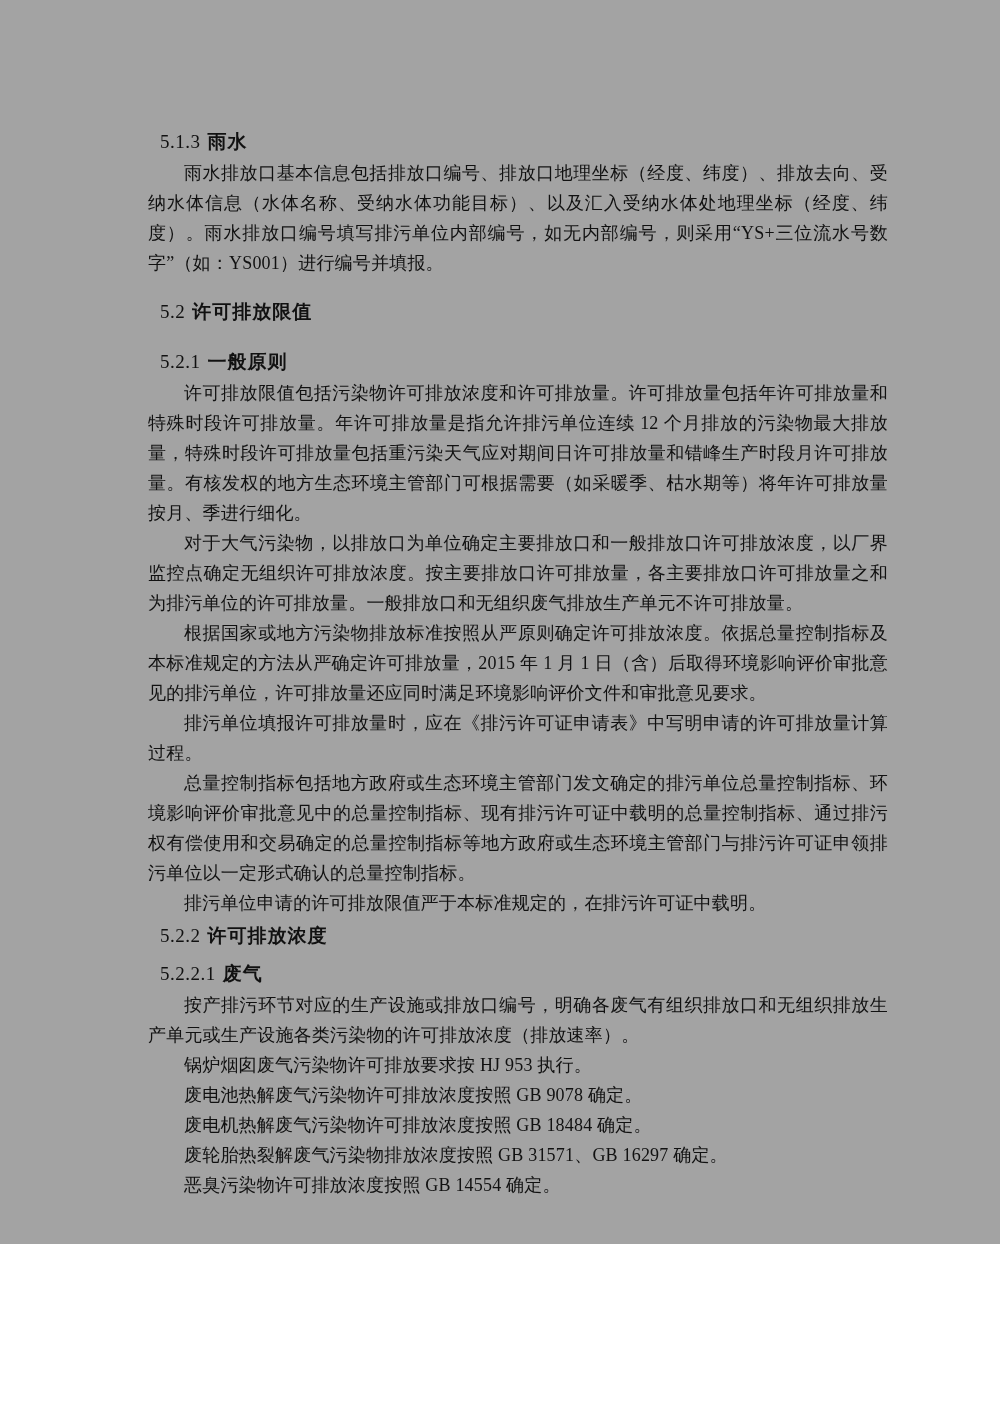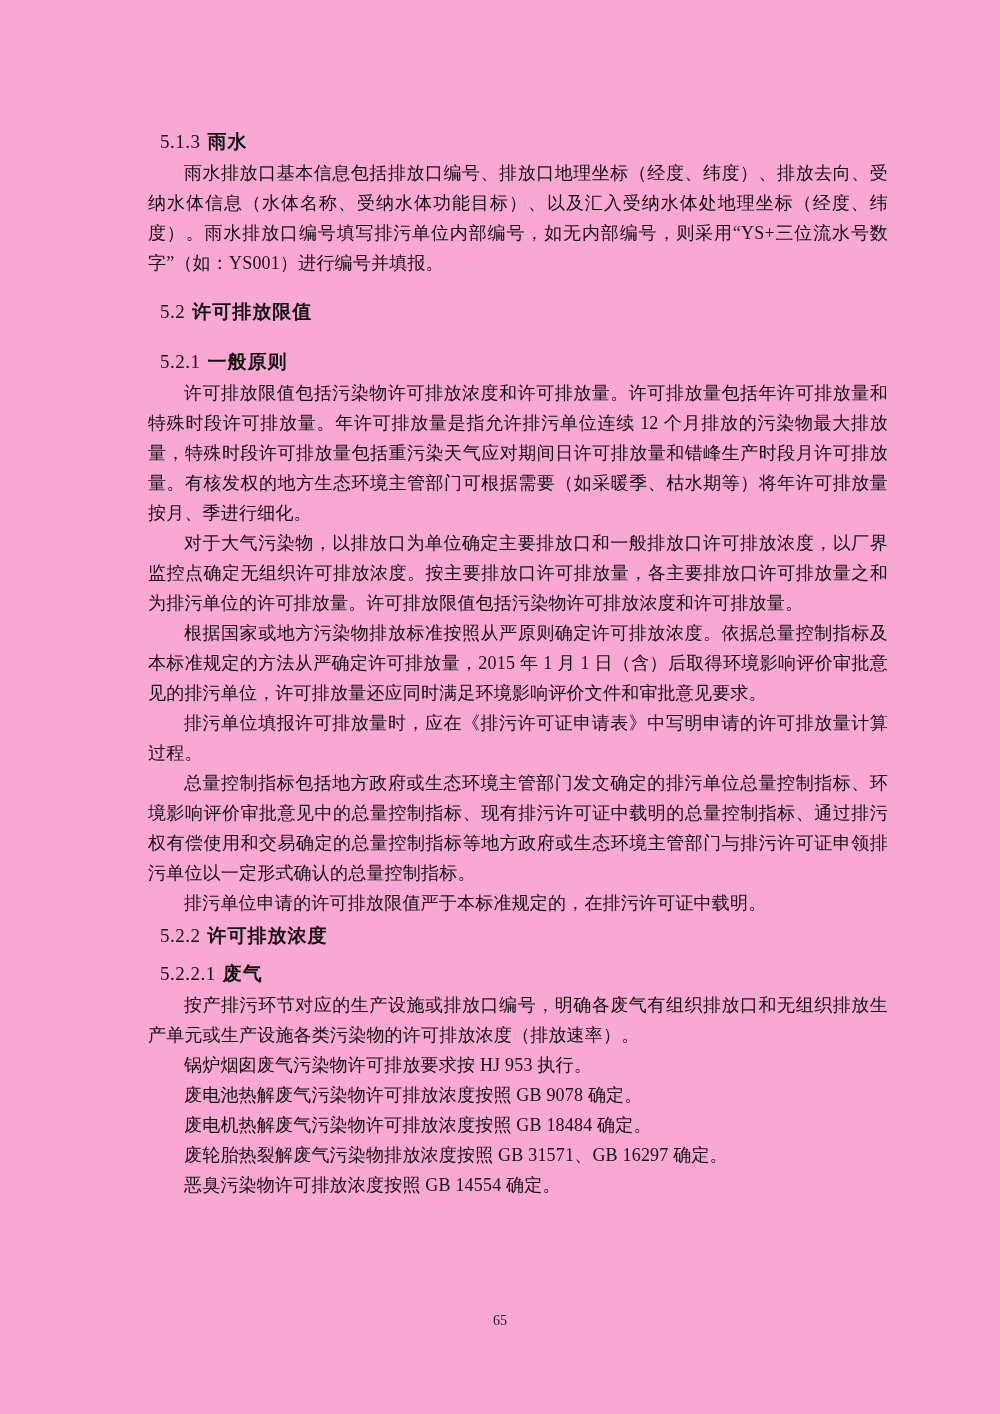--- a/index.html
+++ b/index.html
@@ -1,20 +1,20 @@
 <!DOCTYPE html>
 <html><head>
 <meta charset="utf-8">
 <style>
   html, body { margin: 0; padding: 0; background: #ffffff; }
   .page {
     position: relative;
     width: 1000px;
-    height: 1414px;
-    background: #f9a8d4;
+    height: 1244px;
+    background: #a3a3a3;
     color: #111111;
     overflow: hidden;
     font-family: "Liberation Serif", "DejaVu Serif", serif;
   }
   .content {
     position: absolute;
     left: 148px;
     top: 130px;
     width: 740px;
   }
@@ -68,21 +68,21 @@
 
     <h3 class="heading"><span class="h-num">5.1.3</span><span class="h-title">雨水</span></h3>
 
     <p class="para mt-para-after-heading">雨水排放口基本信息包括排放口编号、排放口地理坐标（经度、纬度）、排放去向、受纳水体信息（水体名称、受纳水体功能目标）、以及汇入受纳水体处地理坐标（经度、纬度）。雨水排放口编号填写排污单位内部编号，如无内部编号，则采用“YS+三位流水号数字”（如：YS001）进行编号并填报。</p>
 
     <h3 class="heading mt-h52"><span class="h-num">5.2</span><span class="h-title">许可排放限值</span></h3>
 
     <h3 class="heading mt-h521"><span class="h-num">5.2.1</span><span class="h-title">一般原则</span></h3>
 
     <p class="para mt-para-after-heading">许可排放限值包括污染物许可排放浓度和许可排放量。许可排放量包括年许可排放量和特殊时段许可排放量。年许可排放量是指允许排污单位连续 12 个月排放的污染物最大排放量，特殊时段许可排放量包括重污染天气应对期间日许可排放量和错峰生产时段月许可排放量。有核发权的地方生态环境主管部门可根据需要（如采暖季、枯水期等）将年许可排放量按月、季进行细化。</p>
-    <p class="para">对于大气污染物，以排放口为单位确定主要排放口和一般排放口许可排放浓度，以厂界监控点确定无组织许可排放浓度。按主要排放口许可排放量，各主要排放口许可排放量之和为排污单位的许可排放量。许可排放限值包括污染物许可排放浓度和许可排放量。</p>
+    <p class="para">对于大气污染物，以排放口为单位确定主要排放口和一般排放口许可排放浓度，以厂界监控点确定无组织许可排放浓度。按主要排放口许可排放量，各主要排放口许可排放量之和为排污单位的许可排放量。一般排放口和无组织废气排放生产单元不许可排放量。</p>
     <p class="para">根据国家或地方污染物排放标准按照从严原则确定许可排放浓度。依据总量控制指标及本标准规定的方法从严确定许可排放量，2015 年 1 月 1 日（含）后取得环境影响评价审批意见的排污单位，许可排放量还应同时满足环境影响评价文件和审批意见要求。</p>
     <p class="para">排污单位填报许可排放量时，应在《排污许可证申请表》中写明申请的许可排放量计算过程。</p>
     <p class="para">总量控制指标包括地方政府或生态环境主管部门发文确定的排污单位总量控制指标、环境影响评价审批意见中的总量控制指标、现有排污许可证中载明的总量控制指标、通过排污权有偿使用和交易确定的总量控制指标等地方政府或生态环境主管部门与排污许可证申领排污单位以一定形式确认的总量控制指标。</p>
     <p class="para">排污单位申请的许可排放限值严于本标准规定的，在排污许可证中载明。</p>
 
     <h3 class="heading mt-h522"><span class="h-num">5.2.2</span><span class="h-title">许可排放浓度</span></h3>
 
     <h3 class="heading mt-h5221"><span class="h-num">5.2.2.1</span><span class="h-title">废气</span></h3>
 
     <p class="para mt-para-after-heading">按产排污环节对应的生产设施或排放口编号，明确各废气有组织排放口和无组织排放生产单元或生产设施各类污染物的许可排放浓度（排放速率）。</p>

